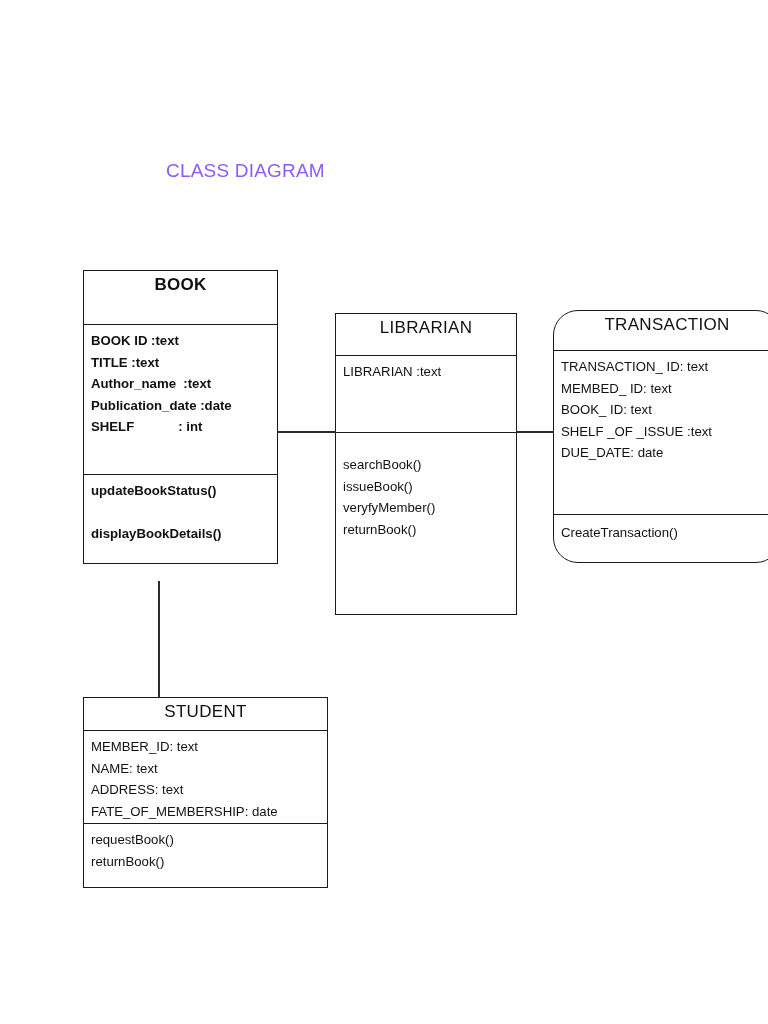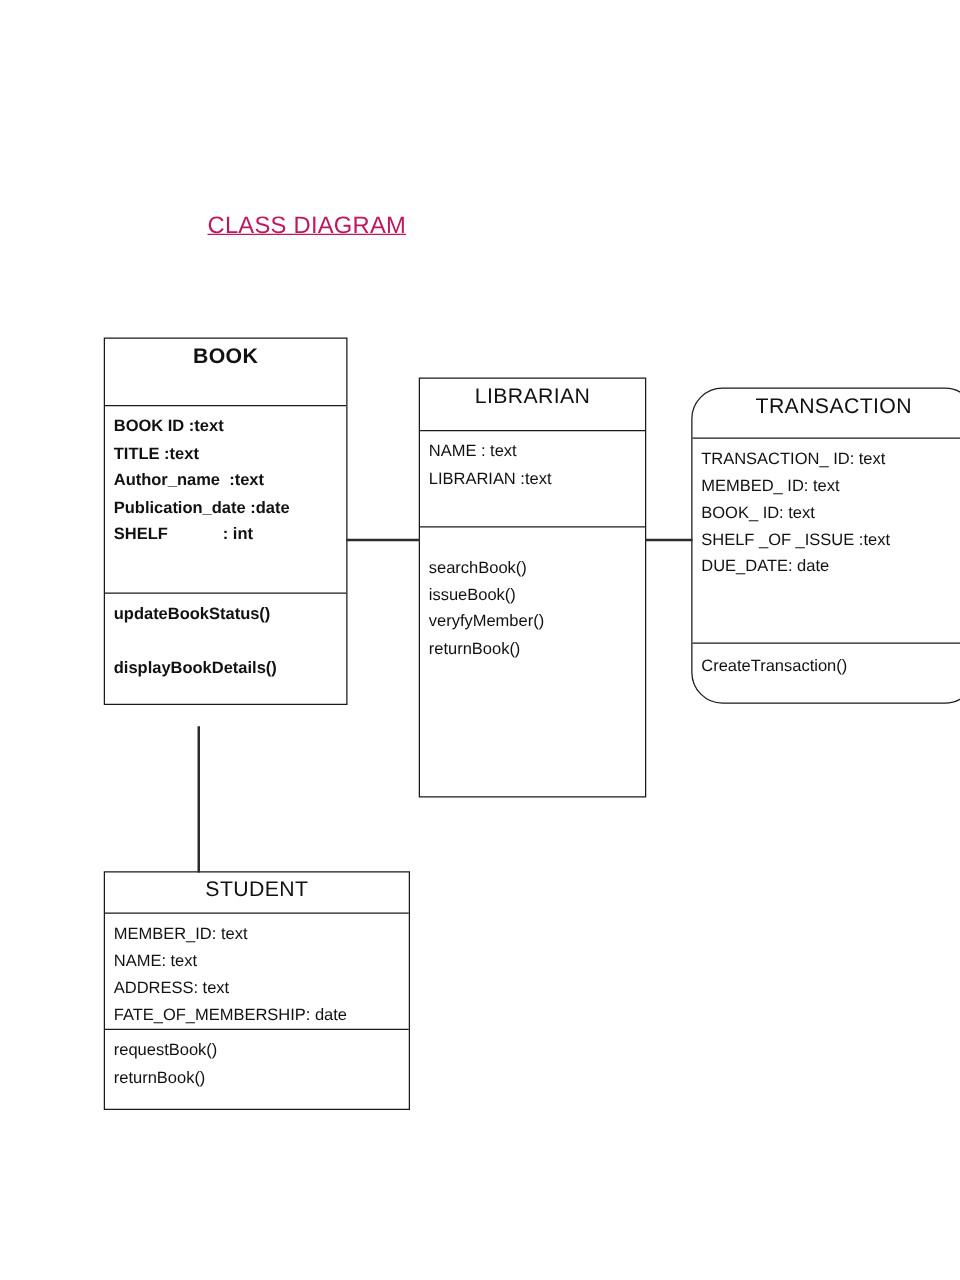--- a/index.html
+++ b/index.html
@@ -20,26 +20,25 @@
     position: absolute;
     left: 0;
     top: 0;
     width: 768px;
     height: 1024px;
   }
 
   .diagram-title {
     position: absolute;
     left: 166px;
-    top: 170px;
+    top: 160px;
     font-size: 19px;
     letter-spacing: 0.2px;
-    color: #be185d;
+    color: #8b5cf6;
     white-space: nowrap;
-    text-decoration: underline;
   }
 
   
   .uml-class {
     position: absolute;
     box-sizing: border-box;
     border: 1.6px solid #1a1a1a;
     background: #ffffff;
   }
   .uml-header {
@@ -103,26 +102,25 @@
       <div class="row">Author_name  :text</div>
       <div class="row">Publication_date :date</div>
       <div class="row">SHELF            : int</div>
     </div>
     <div class="uml-ops spaced">
       <div class="row">updateBookStatus()</div>
       <div class="row">displayBookDetails()</div>
     </div>
   </div>
 
-  <div class="uml-class" style="left:335px; top:302px; width:182px; height:336px;">
+  <div class="uml-class" style="left:335px; top:313px; width:182px; height:302px;">
     <div class="uml-header" style="height:42px;">
       <span class="cls-name">LIBRARIAN</span>
     </div>
     <div class="uml-attrs" style="height:77px;">
-      <div class="row">NAME : text</div>
       <div class="row">LIBRARIAN :text</div>
     </div>
     <div class="uml-ops" style="padding-top:21px;">
       <div class="row">searchBook()</div>
       <div class="row">issueBook()</div>
       <div class="row">veryfyMember()</div>
       <div class="row">returnBook()</div>
     </div>
   </div>
 

